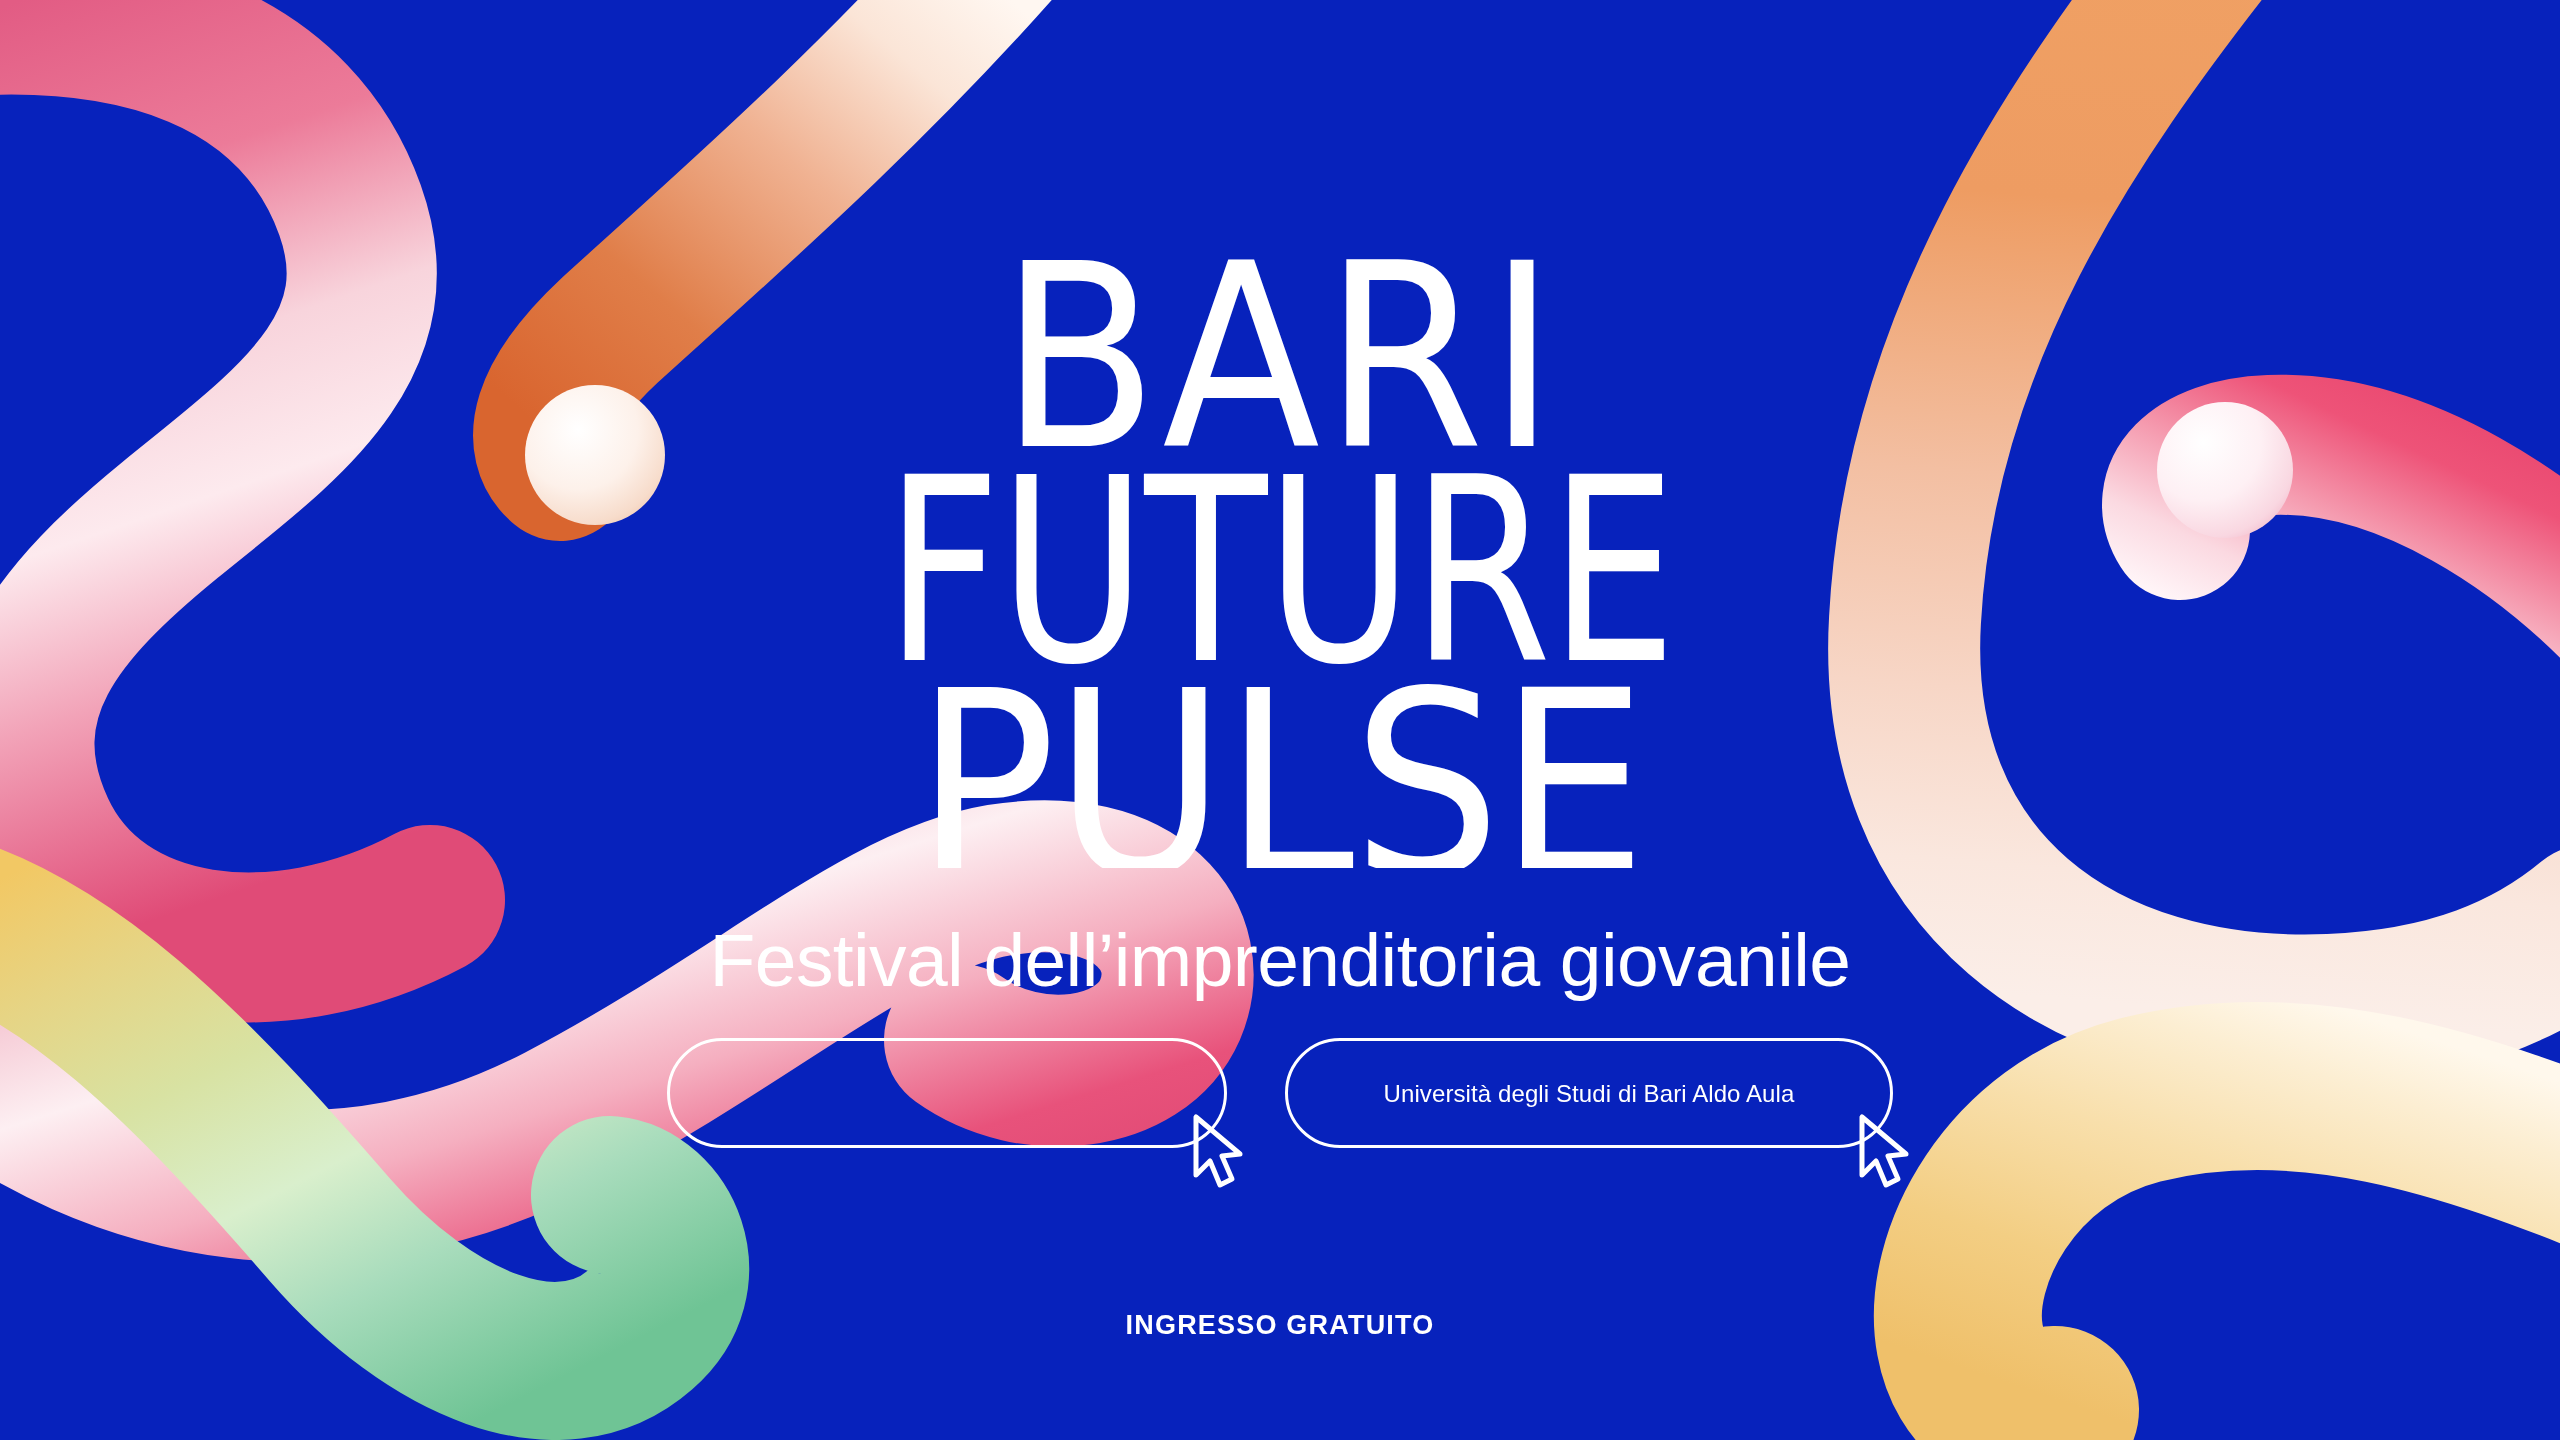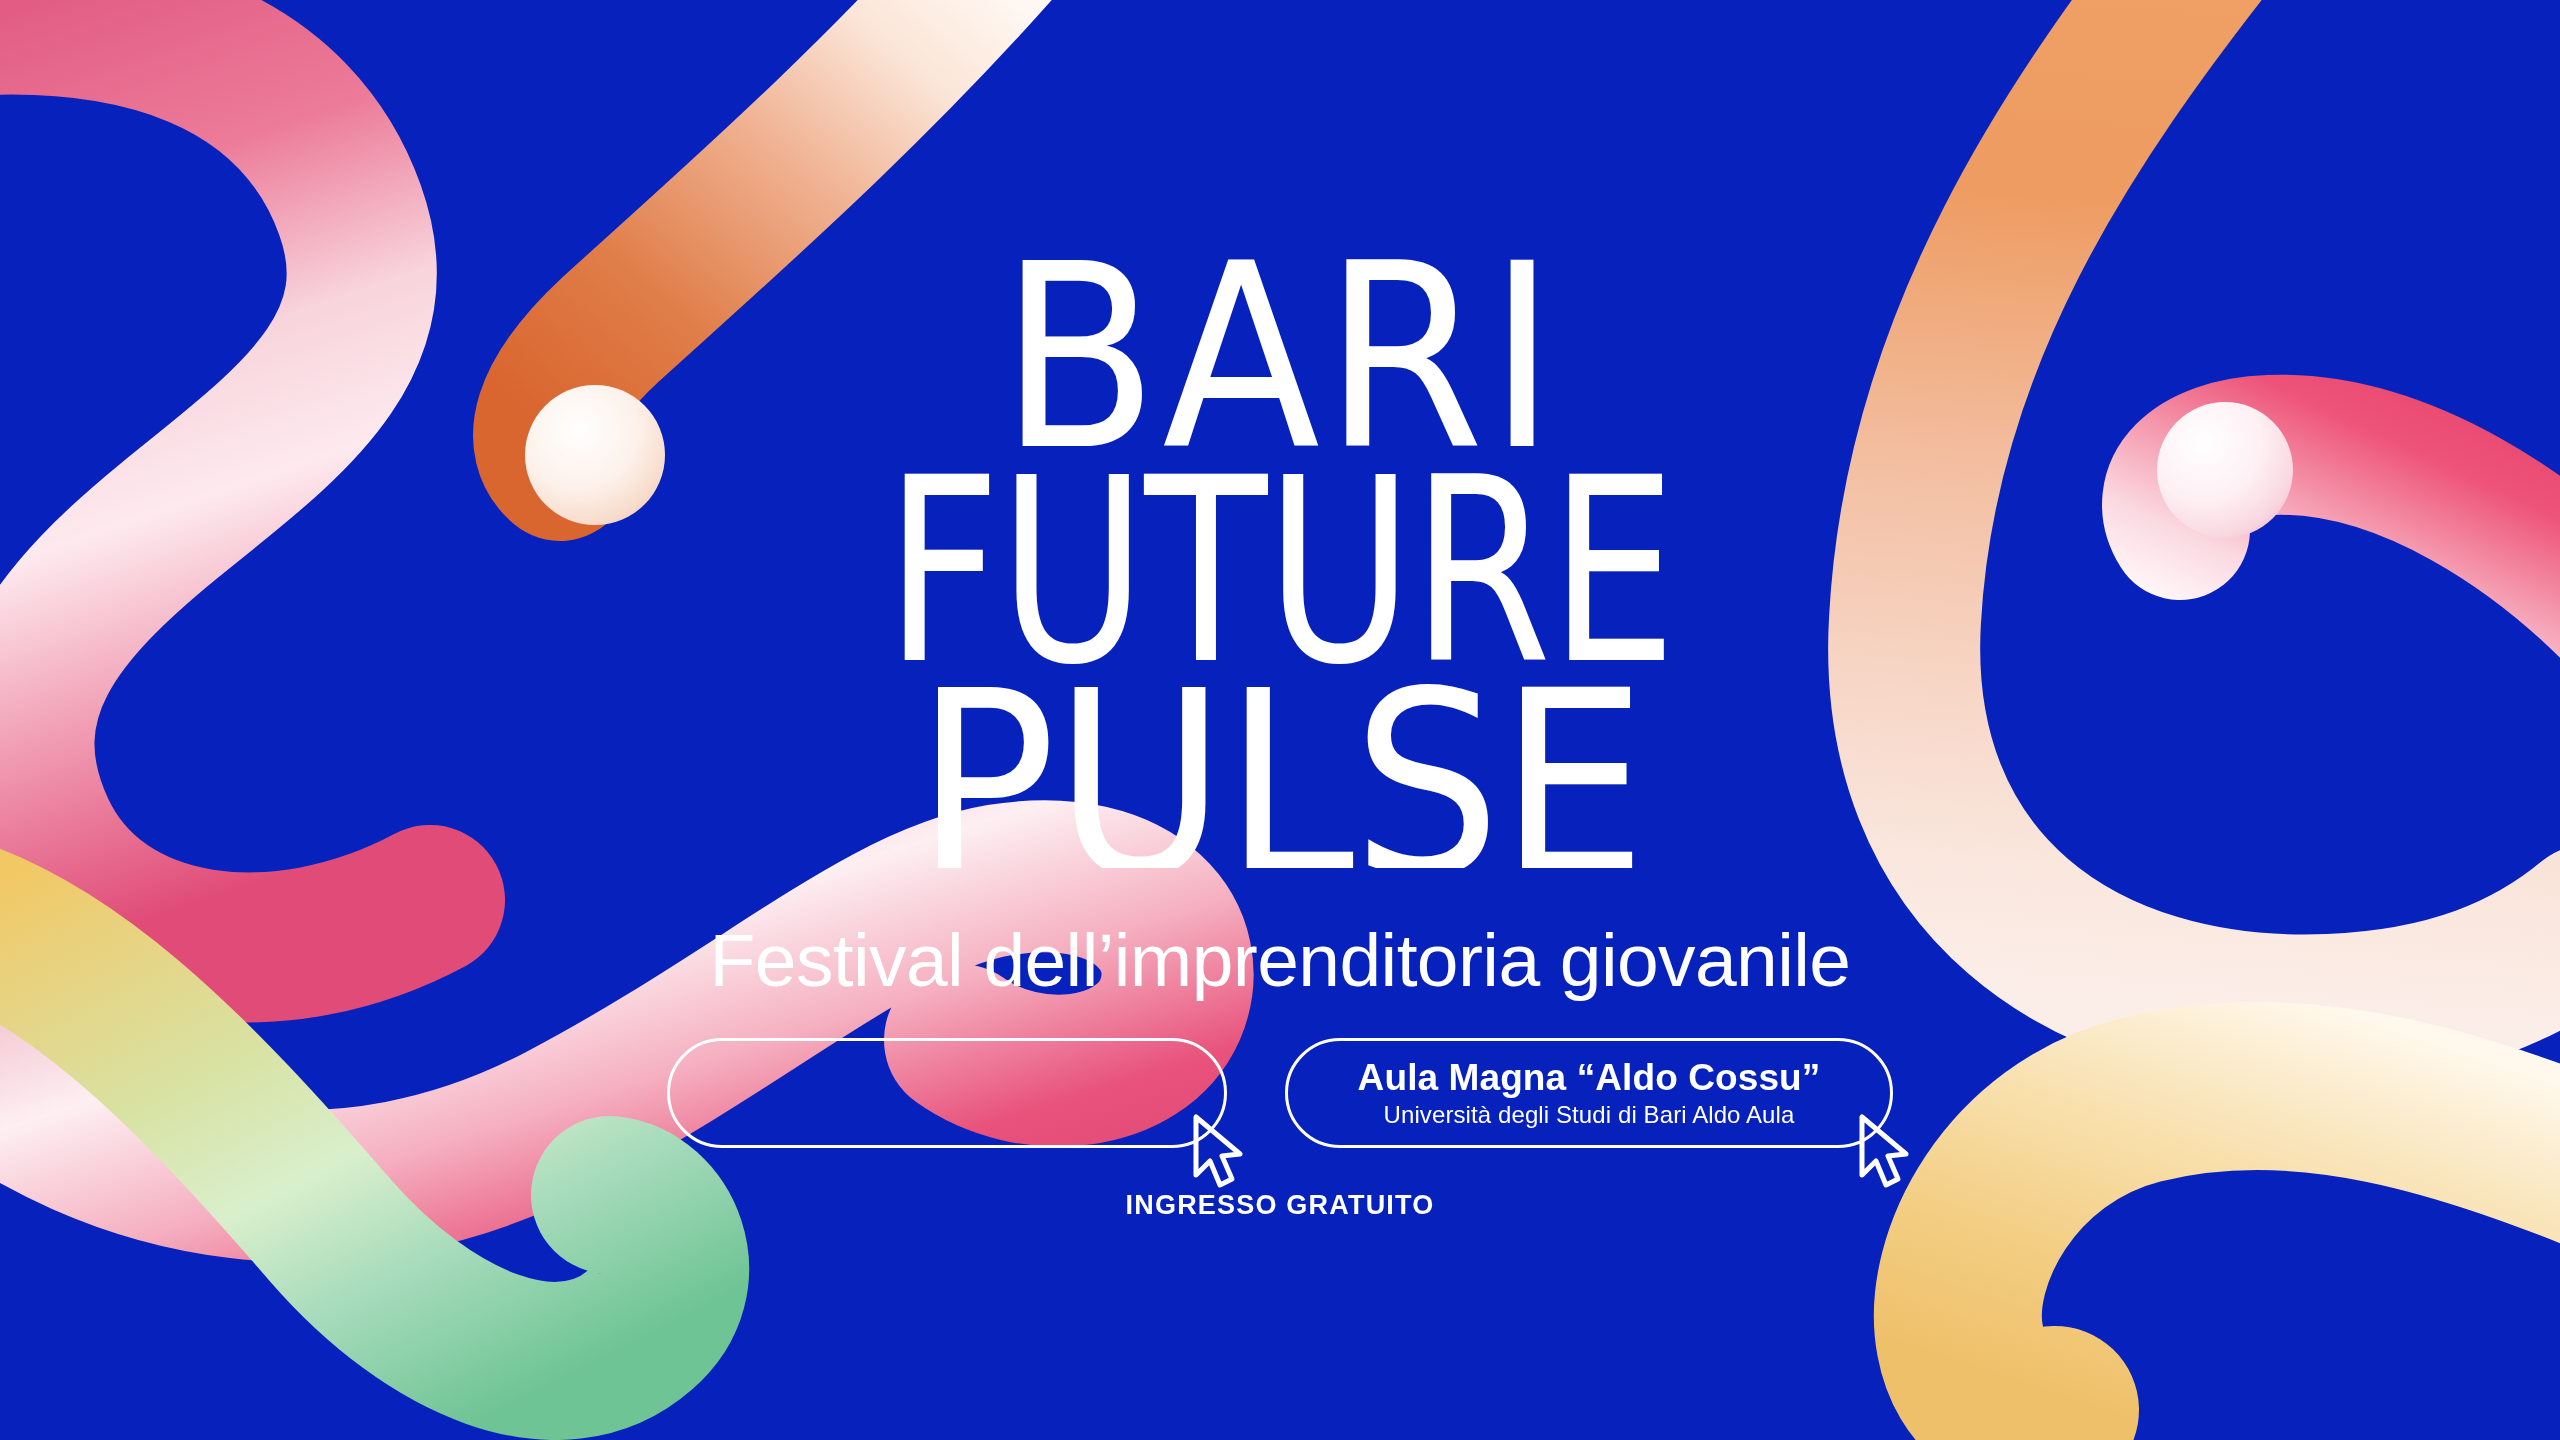--- a/index.html
+++ b/index.html
@@ -110,21 +110,21 @@
     width: 56px;
     height: 78px;
     pointer-events: none;
   }
 
   
   .footer-note {
     position: absolute;
     left: 50%;
     transform: translateX(-50%);
-    top: 1190px;
+    top: 1310px;
     color: #ffffff;
     font-size: 27px;
     font-weight: 700;
     letter-spacing: 1.2px;
     white-space: nowrap;
   }
 </style>
 </head>
 <body>
 
@@ -230,21 +230,20 @@
 
     <div class="pill-row">
 
       <div class="pill pill-date">
         <svg class="cursor" viewBox="0 0 56 78">
           <path d="M6 4 L6 62 L20 48 L30 72 L42 66 L32 43 L50 41 Z" fill="none" stroke="#ffffff" stroke-width="5" stroke-linejoin="round" stroke-linecap="round"></path>
         </svg>
       </div>
 
       <div class="pill pill-venue">
-        <span class="pill-main">Aula Magna “Aldo Cossu”</span>
         <span class="pill-sub">Università degli Studi di Bari Aldo Aula</span>
         <svg class="cursor" viewBox="0 0 56 78">
           <path d="M6 4 L6 62 L20 48 L30 72 L42 66 L32 43 L50 41 Z" fill="none" stroke="#ffffff" stroke-width="5" stroke-linejoin="round" stroke-linecap="round"></path>
         </svg>
       </div>
 
     </div>
 
     <div class="footer-note">INGRESSO GRATUITO</div>
 

